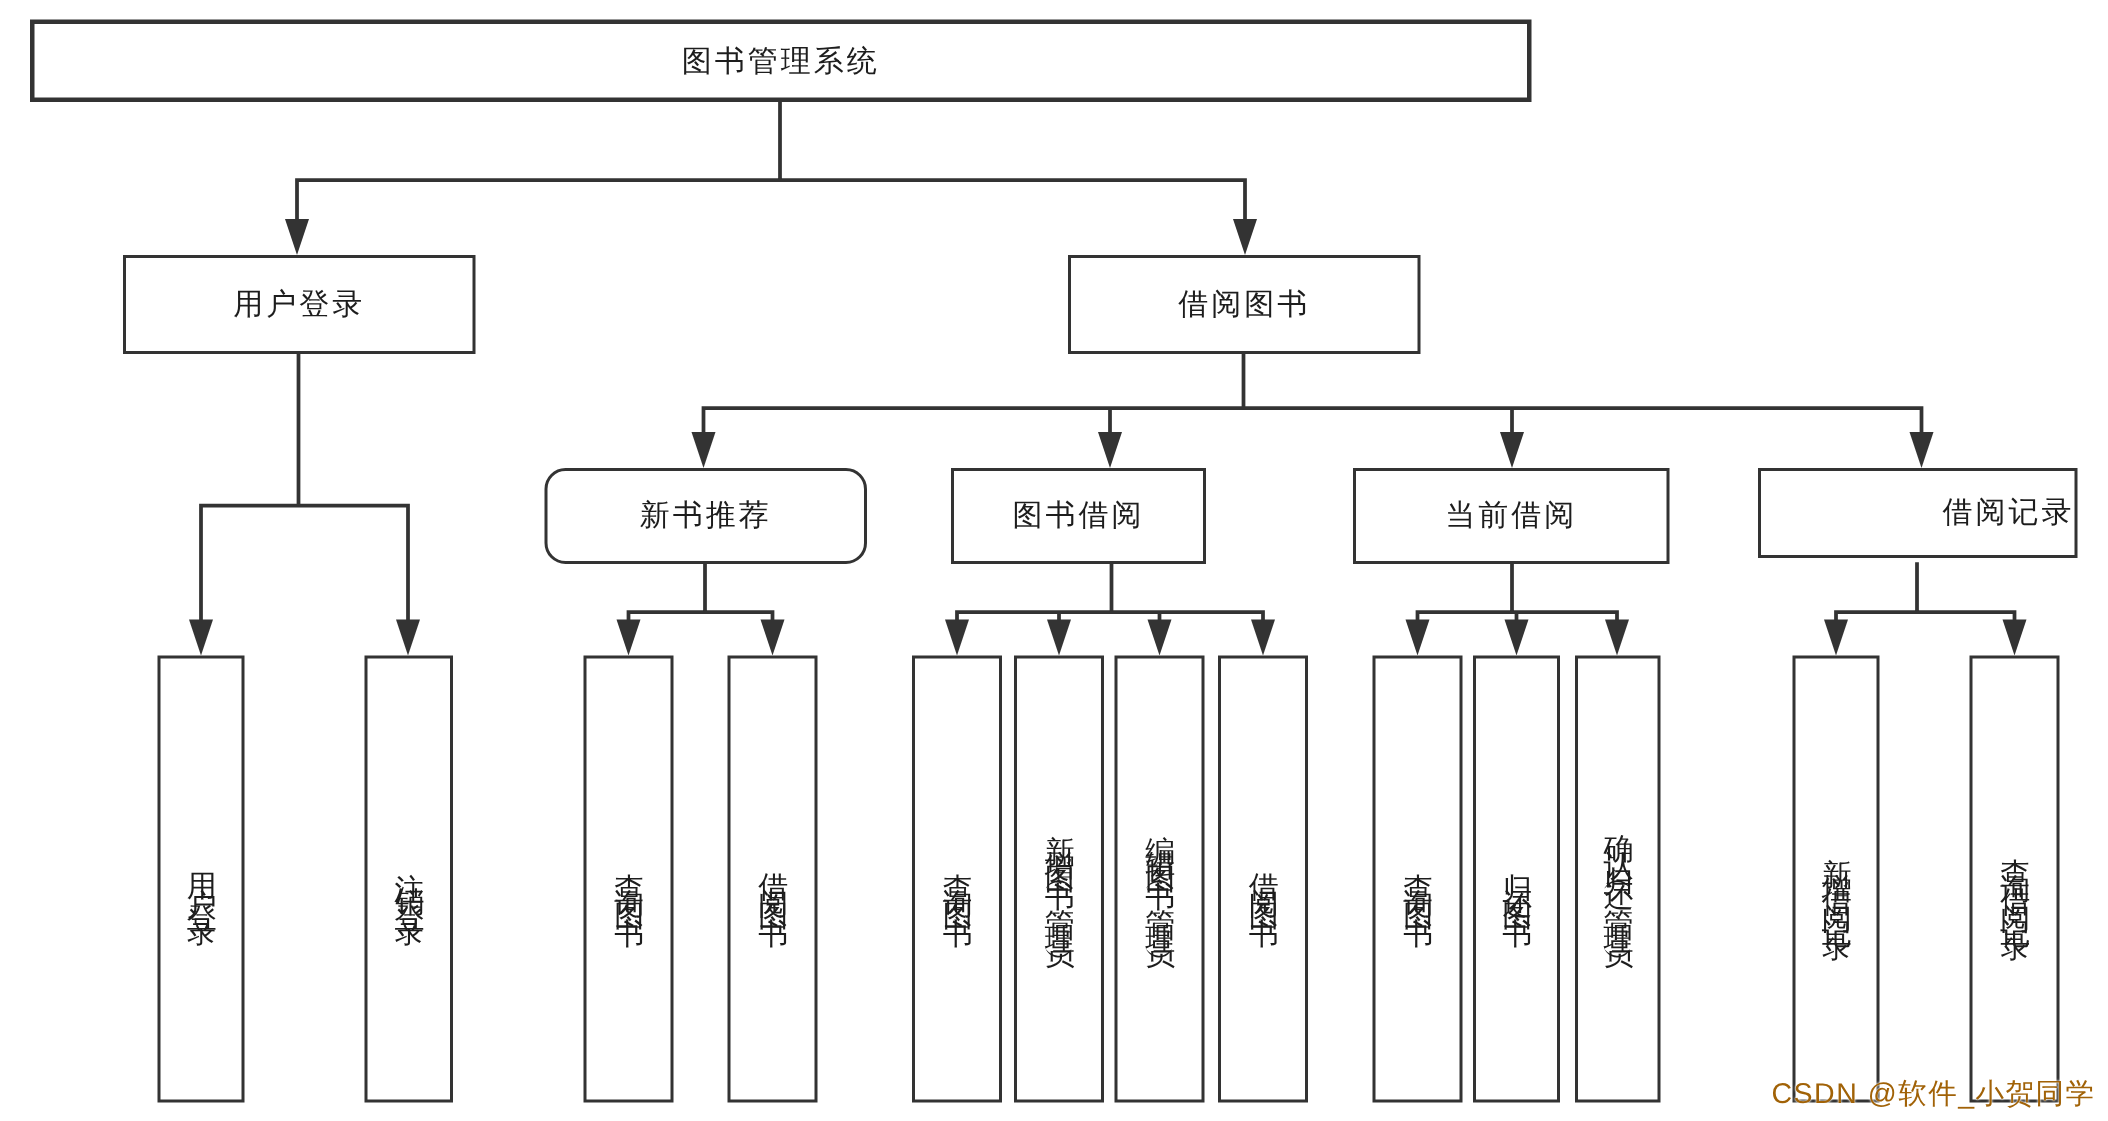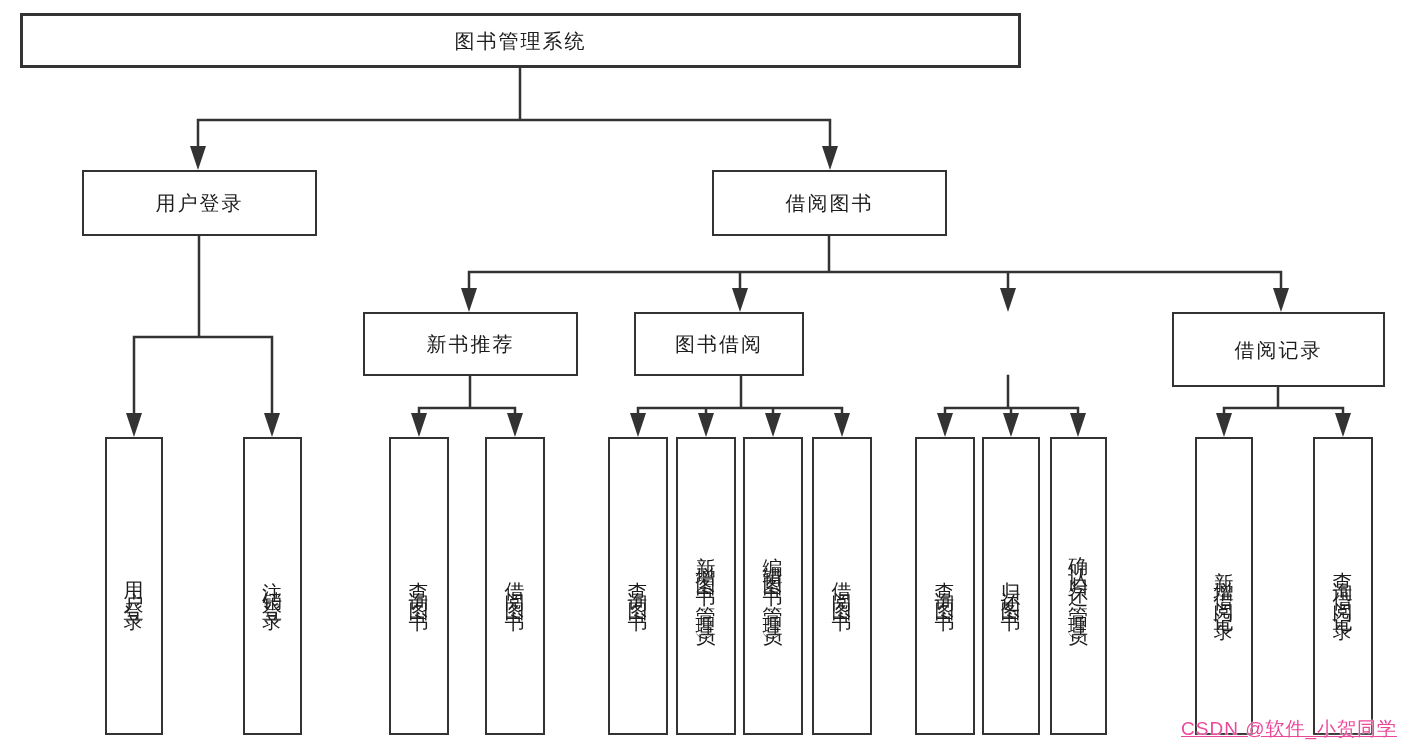--- a/index.html
+++ b/index.html
@@ -32,24 +32,23 @@
     letter-spacing: 10px;
     line-height: 1;
     white-space: nowrap;
   }
   .watermark {
     position: absolute;
     right: 8px;
     bottom: 5px;
     font-size: 19px;
     letter-spacing: 1px;
-    color: #ec4899;
+    color: #a16207;
     text-shadow: 0 0 2px #ffffff, 0 0 1px #ffffff;
     white-space: nowrap;
-    text-decoration: underline;
   }
 </style>
 </head>
 <body>
 
 <div class="canvas">
 
   <svg class="wires" width="1405" height="747" viewBox="0 0 1405 747" xmlns="http://www.w3.org/2000/svg">
     <g stroke="#333333" stroke-width="2.5" fill="none" stroke-linecap="square">
 
@@ -98,27 +97,30 @@
     <span>图书管理系统</span>
   </div>
 
   <div class="node h" style="left:82px; top:170px; width:235px; height:66px;">
     <span>用户登录</span>
   </div>
   <div class="node h" style="left:712px; top:170px; width:235px; height:66px;">
     <span>借阅图书</span>
   </div>
 
-  <div class="node h" style="left:363px; top:312px; width:215px; height:64px;">
+  <div class="node h" style="left:363px; top:312px; width:215px; height:64px;border-radius:14px;">
     <span>新书推荐</span>
   </div>
   <div class="node h" style="left:634px; top:312px; width:170px; height:64px;">
     <span>图书借阅</span>
   </div>
-  <div class="node h" style="left:1172px; top:312px; width:213px; height:75px;">
+  <div class="node h" style="left:902px; top:312px; width:211px; height:64px;">
+    <span>当前借阅</span>
+  </div>
+  <div class="node h" style="left:1172px; top:312px; width:213px; height:60px;justify-content:flex-end;">
     <span>借阅记录</span>
   </div>
 
   <div class="node v" style="left:105px; top:437px; width:58px; height:298px;">
     <span>用户登录</span>
   </div>
   <div class="node v" style="left:243px; top:437px; width:59px; height:298px;">
     <span>注销登录</span>
   </div>
 

